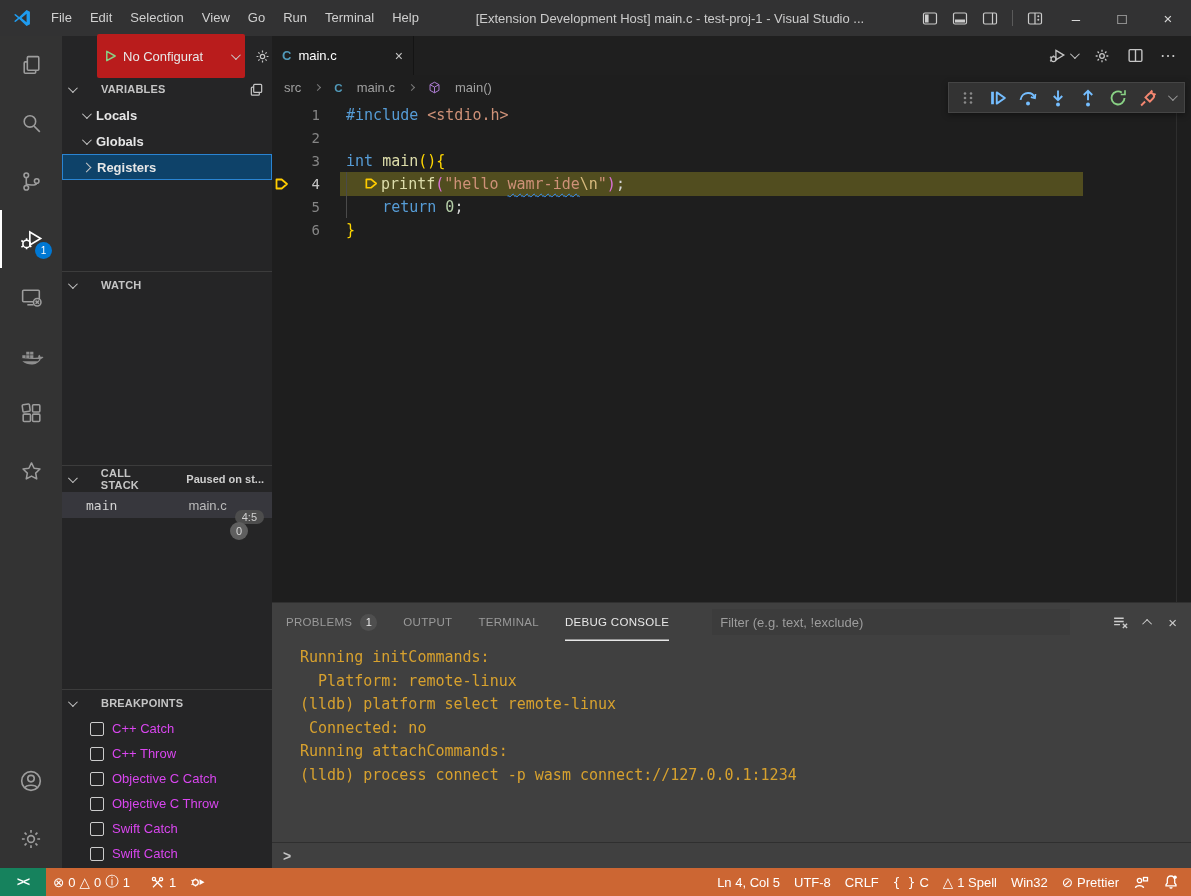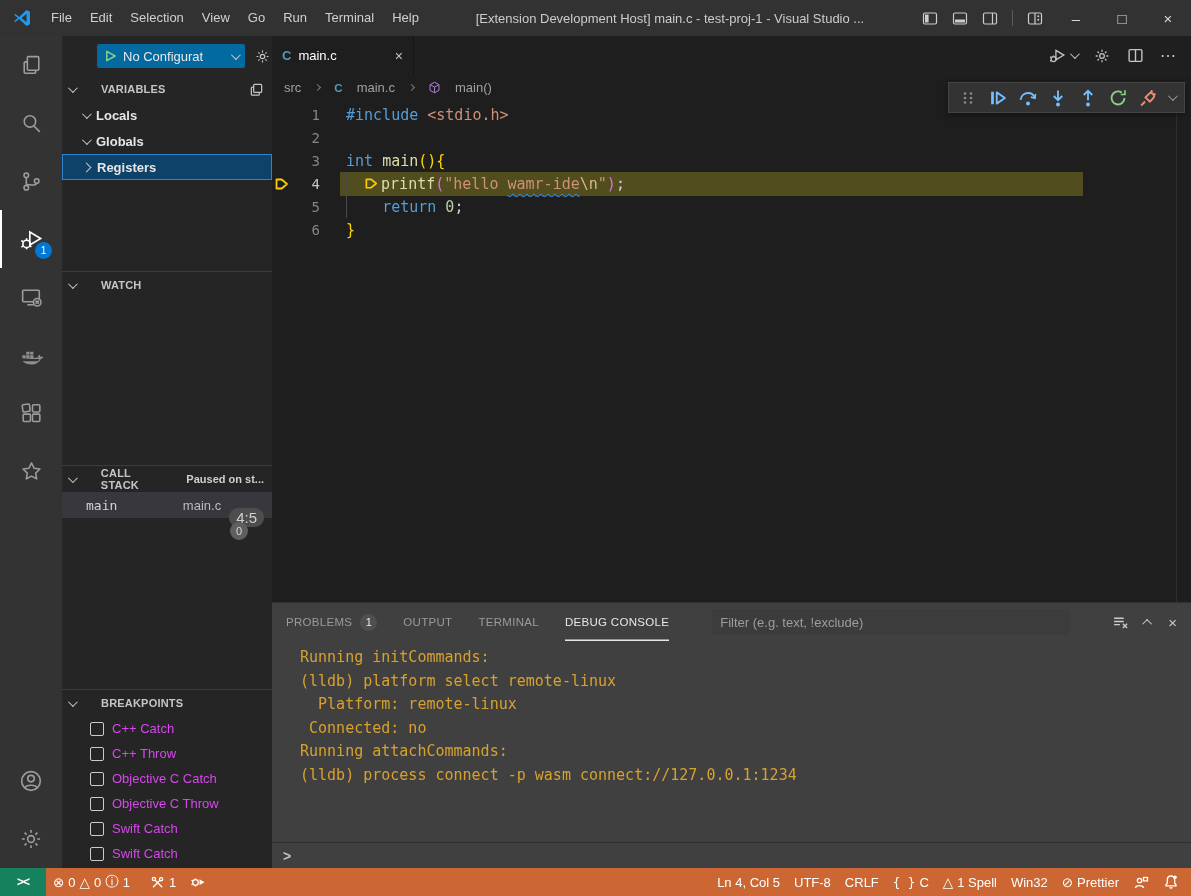--- a/index.html
+++ b/index.html
@@ -28,35 +28,35 @@
   .activitybar { width:62px; background:#333333; display:flex; flex-direction:column; }
   .ab-item { height:58px; display:flex; align-items:center; justify-content:center; position:relative; }
   .ab-item.active { border-left:2px solid #ffffff; }
   .ab-badge { position:absolute; right:10px; bottom:9px; width:17px; height:17px; border-radius:50%;
      background:#0078d4; color:#fff; font-size:10px; display:flex; align-items:center; justify-content:center; }
   .ab-spacer { flex:1; }
 
   
   .sidebar { width:210px; background:#252526; display:flex; flex-direction:column; font-size:13px; }
   .sb-toolbar { height:40px; display:flex; align-items:center; padding-left:35px; }
-  .cfg-dropdown { width:148px; height:24px; background:#0369a1; border-radius:2px; display:flex; align-items:center; padding:0 7px; }
+  .cfg-dropdown { width:148px; height:44px; background:#b91c1c; border-radius:2px; display:flex; align-items:center; padding:0 7px; }
   .cfg-dropdown .label { flex:1; color:#e8e8e8; font-size:13px; white-space:nowrap; overflow:hidden; }
   .sb-gear { margin-left:9px; }
   .section { overflow:hidden; }
   .section.bordered { border-top:1px solid #3c3c3c; }
   .sec-header { height:26px; display:flex; align-items:center; padding:0 8px 0 6px; gap:6px; }
   .sec-title { font-size:11px; font-weight:bold; color:#c5c5c5; letter-spacing:.2px;margin-left:20px; }
   .sec-status { font-size:11px; font-weight:bold; color:#cfcfcf; margin-left:10px; white-space:nowrap; }
   .sec-action { margin-left:auto; }
   .tree-row { height:26px; display:flex; align-items:center; padding-left:20px; gap:7px; font-weight:bold; color:#e6e6e6; }
   .tree-row.selected { background:#0e4269; border:1px solid #2a84d2; }
   .cs-row { height:26px; display:flex; align-items:center; background:#37373d; padding:0 8px 0 24px;
      font-family:"DejaVu Sans Mono", monospace; font-size:13px; color:#d4d4d4; }
   .cs-file { margin-left:auto; font-family:"Liberation Sans",sans-serif; color:#bbbbbb; }
-  .pill { background:#4d4d4d; color:#d0d0d0; border-radius:9px; font-size:15px; padding:1px 7px;
+  .pill { background:#4d4d4d; color:#d0d0d0; border-radius:9px; font-size:11px; padding:1px 7px;
      margin-left:8px; font-family:"Liberation Sans",sans-serif;margin-top:24px; }
   .cs-badge-row { height:26px; display:flex; align-items:center; justify-content:flex-end; padding-right:24px; }
   .circle-badge { width:18px; height:18px; border-radius:50%; background:#5f5f5f; color:#d8d8d8; font-size:11px;
      display:flex; align-items:center; justify-content:center; }
   .bp-row { height:25px; display:flex; align-items:center; padding-left:28px; gap:8px; color:#d946ef; font-size:13px; }
   .bp-box { width:14px; height:14px; border:1.6px solid #cccccc; border-radius:2px; background:transparent; }
 
   
   .editor-col { flex:1; display:flex; flex-direction:column; position:relative; background:#1e1e1e; }
   .tabs-row { height:39px; background:#1f1f1f; display:flex; align-items:stretch; }
@@ -530,22 +530,22 @@
                 <path d="M2 4h9M2 7h9M2 10h5.5"></path>
                 <path d="M10.2 9.2l4 4M14.2 9.2l-4 4"></path>
               </svg>
           </span>
           <span class="chev up" style="border-color:#cccccc"></span>
           <span style="font-size:15px">×</span>
         </div>
       </div>
       <div class="console" id="console-lines">
           <div class="console-line">Running initCommands:</div>
+          <div class="console-line">  Platform: remote-linux</div>
           <div class="console-line">(lldb) platform select remote-linux</div>
-          <div class="console-line">  Platform: remote-linux</div>
           <div class="console-line"> Connected: no</div>
           <div class="console-line">Running attachCommands:</div>
           <div class="console-line">(lldb) process connect -p wasm connect://127.0.0.1:1234</div>
         </div>
       <div class="repl">
         <span>&gt;</span>
       </div>
     </div>
   </div>
 </div>

